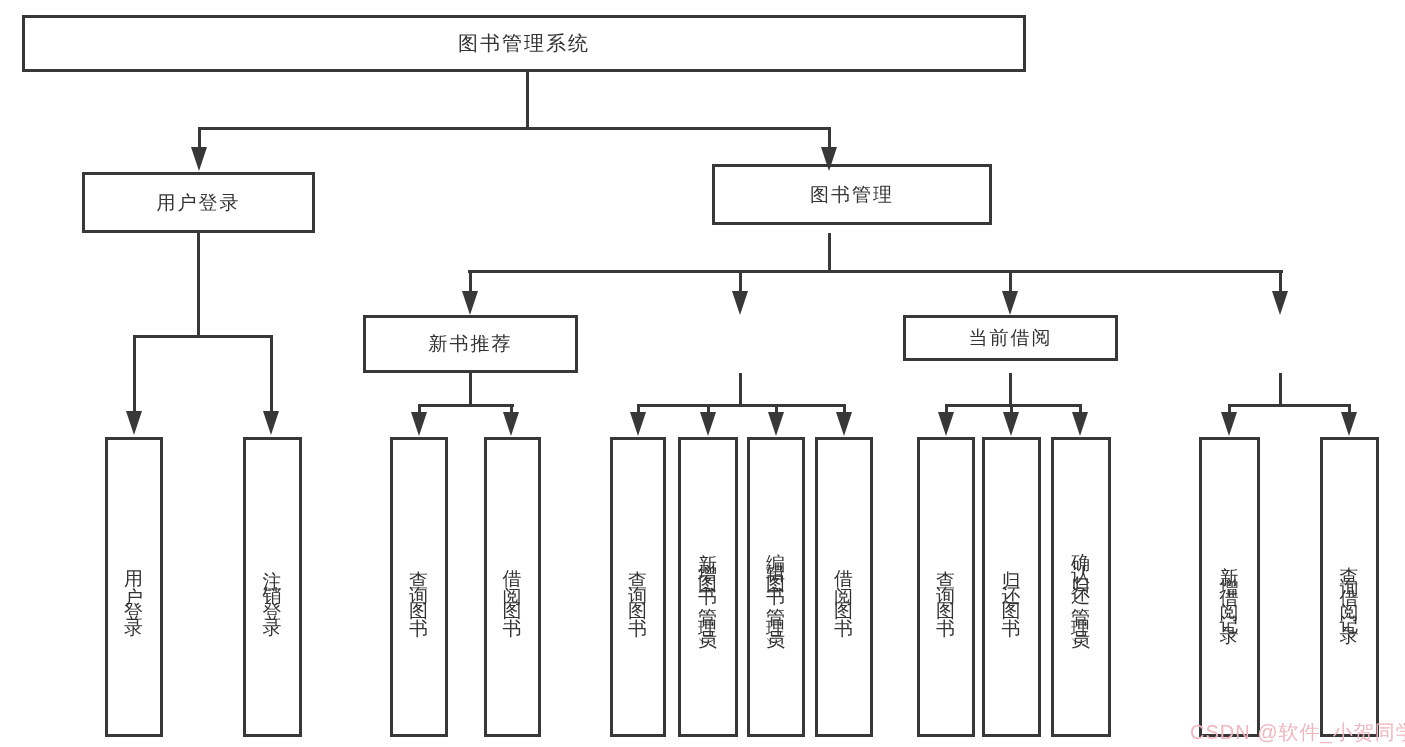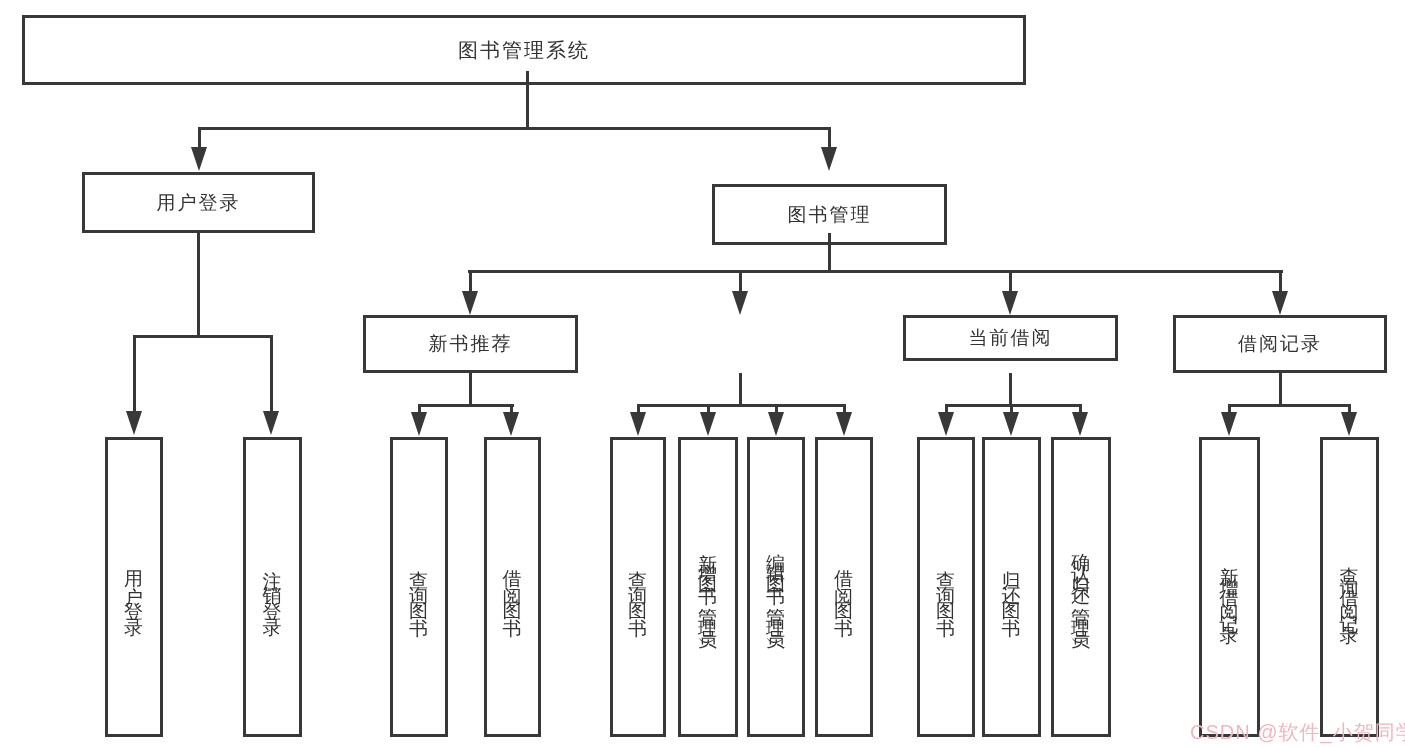--- a/index.html
+++ b/index.html
@@ -52,28 +52,27 @@
     letter-spacing: 1px;
     z-index: 10;
     white-space: nowrap;
   }
 </style>
 </head>
 <body>
 
 <div class="canvas">
 
-  <div class="box root" style="left:22px; top:15px; width:1004px; height:70px;">图书管理系统</div>
+  <div class="box root" style="left:22px; top:15px; width:1004px; height:57px;">图书管理系统</div>
 
   <div class="box" style="left:82px; top:172px; width:233px; height:61px;">用户登录</div>
-  <div class="box" style="left:712px; top:184px; width:235px; height:61px;">图书管理</div>
+  <div class="box" style="left:712px; top:164px; width:280px; height:61px;">图书管理</div>
 
   <div class="box" style="left:363px; top:315px; width:215px; height:58px;font-family:Liberation Serif, serif;">新书推荐</div>
   <div class="box" style="left:903px; top:315px; width:215px; height:46px;">当前借阅</div>
-  <div class="box" style="left:1173px; top:315px; width:214px; height:58px;">借阅记录</div>
 
   <div class="box v sp-wide" style="left:105px; top:437px; width:58px; height:300px;">用户登录</div>
   <div class="box v sp-wide" style="left:243px; top:437px; width:59px; height:300px;">注销登录</div>
 
   <div class="box v sp-wide" style="left:390px; top:437px; width:58px; height:300px;">查询图书</div>
   <div class="box v sp-wide" style="left:484px; top:437px; width:57px; height:300px;">借阅图书</div>
 
   <div class="box v sp-wide" style="left:610px; top:437px; width:56px; height:300px;">查询图书</div>
   <div class="box v" style="left:678px; top:437px; width:60px; height:300px;">新增图书（管理员）</div>
   <div class="box v" style="left:747px; top:437px; width:58px; height:300px;">编辑图书（管理员）</div>

